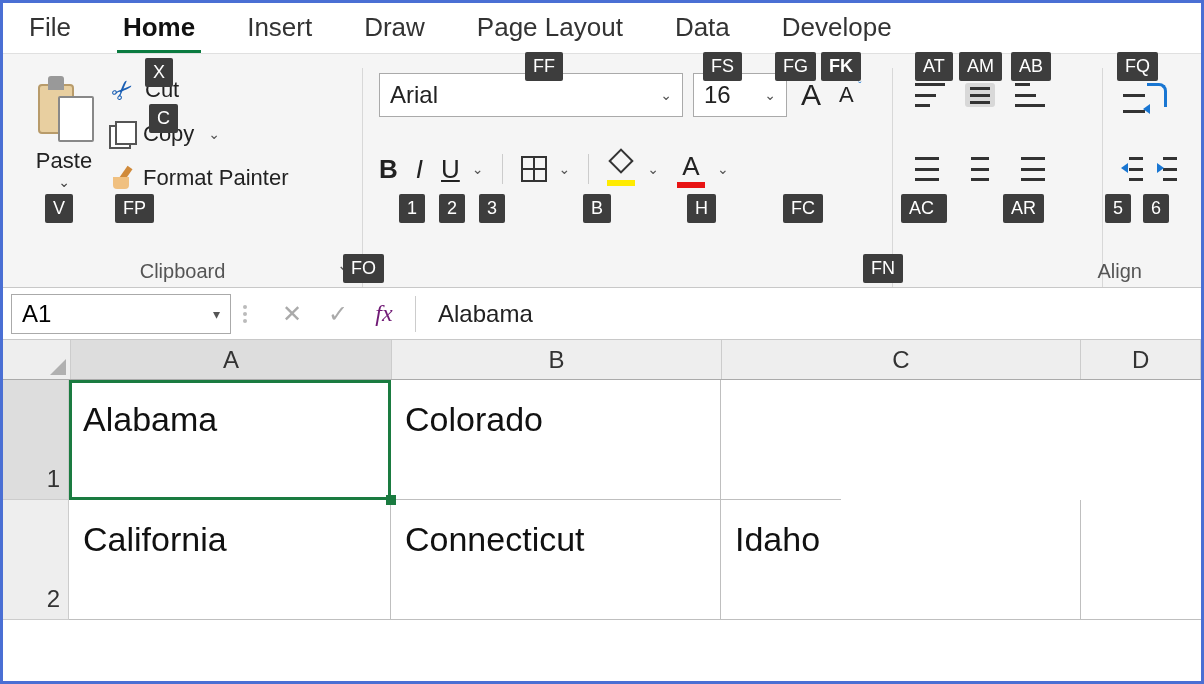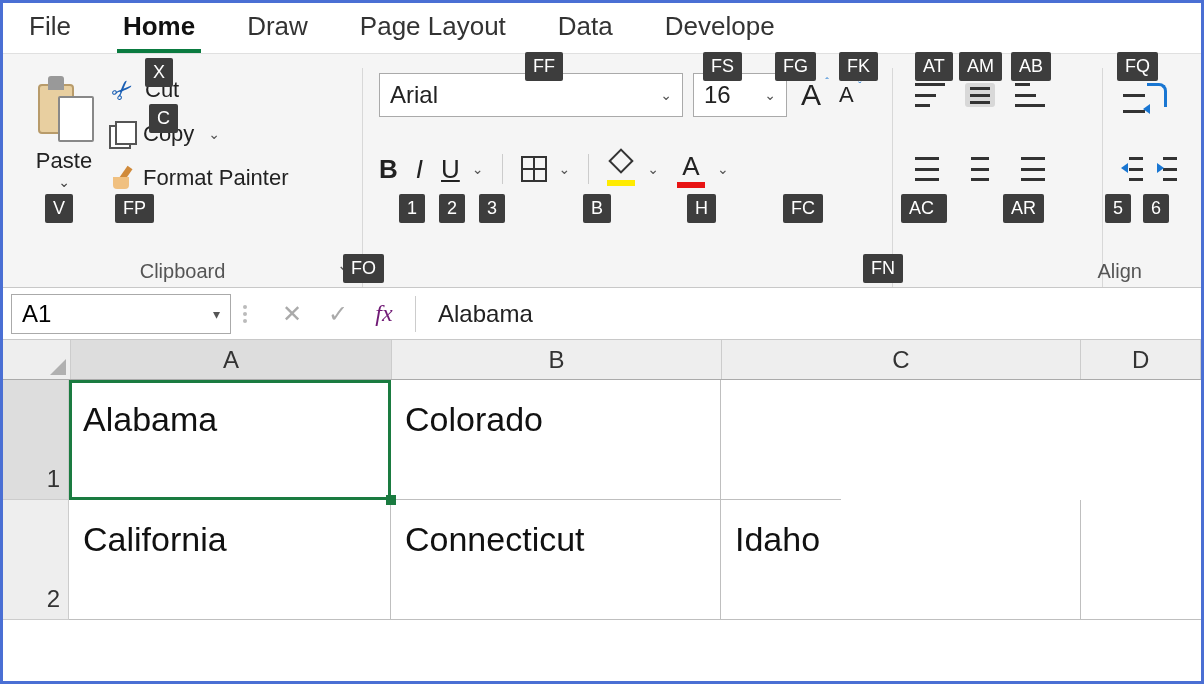--- a/index.html
+++ b/index.html
@@ -10,21 +10,21 @@
     width: 1204px;
     height: 684px;
     overflow: hidden;
     border: 3px solid #4a6fd4;
     position: relative;
   }
   .ribbon-tabs {
     display: flex;
     height: 50px;
     background: #fff;
-    align-items: flex-start;
+    align-items: center;
     padding: 0 0 0 20px;
     gap: 40px;
     font-size: 26px;
     color: #333;
     position: relative;
   }
   .ribbon-tab {
     padding: 8px 6px 10px 6px;
     cursor: pointer;
     position: relative;
@@ -212,20 +212,21 @@
     width:10px; height:10px;
     background:#1a7b40;
   }
 </style>
 </head>
 <body>
 
 <div class="ribbon-tabs">
   <div class="ribbon-tab">File</div>
   <div class="ribbon-tab active">Home</div>
+  <div class="ribbon-tab">Insert</div>
   <div class="ribbon-tab">Draw</div>
   <div class="ribbon-tab">Page Layout</div>
   <div class="ribbon-tab">Data</div>
   <div class="ribbon-tab">Develope</div>
 </div>
 
 <div class="ribbon">
 
   <div class="group clip-group">
     <div class="paste-col">
@@ -365,21 +366,21 @@
 
   <div class="keytip" style="left:142px; top:4px;">X</div>
   <div class="keytip" style="left:146px; top:50px;">C</div>
   <div class="keytip" style="left:112px; top:140px;">FP</div>
   <div class="keytip" style="left:42px; top:140px;">V</div>
   <div class="keytip" style="left:340px; top:200px;">FO</div>
 
   <div class="keytip" style="left:522px; top:-2px;">FF</div>
   <div class="keytip" style="left:700px; top:-2px;">FS</div>
   <div class="keytip" style="left:772px; top:-2px;">FG</div>
-  <div class="keytip" style="left:836px; top:-2px;">FK</div>
+  <div class="keytip" style="left:818px; top:-2px;font-weight:bold;">FK</div>
   <div class="keytip" style="left:396px; top:140px;">1</div>
   <div class="keytip" style="left:436px; top:140px;">2</div>
   <div class="keytip" style="left:476px; top:140px;">3</div>
   <div class="keytip" style="left:580px; top:140px;">B</div>
   <div class="keytip" style="left:684px; top:140px;">H</div>
   <div class="keytip" style="left:780px; top:140px;">FC</div>
   <div class="keytip" style="left:860px; top:200px;">FN</div>
 
   <div class="keytip" style="left:912px; top:-2px;">AT</div>
   <div class="keytip" style="left:956px; top:-2px;">AM</div>

